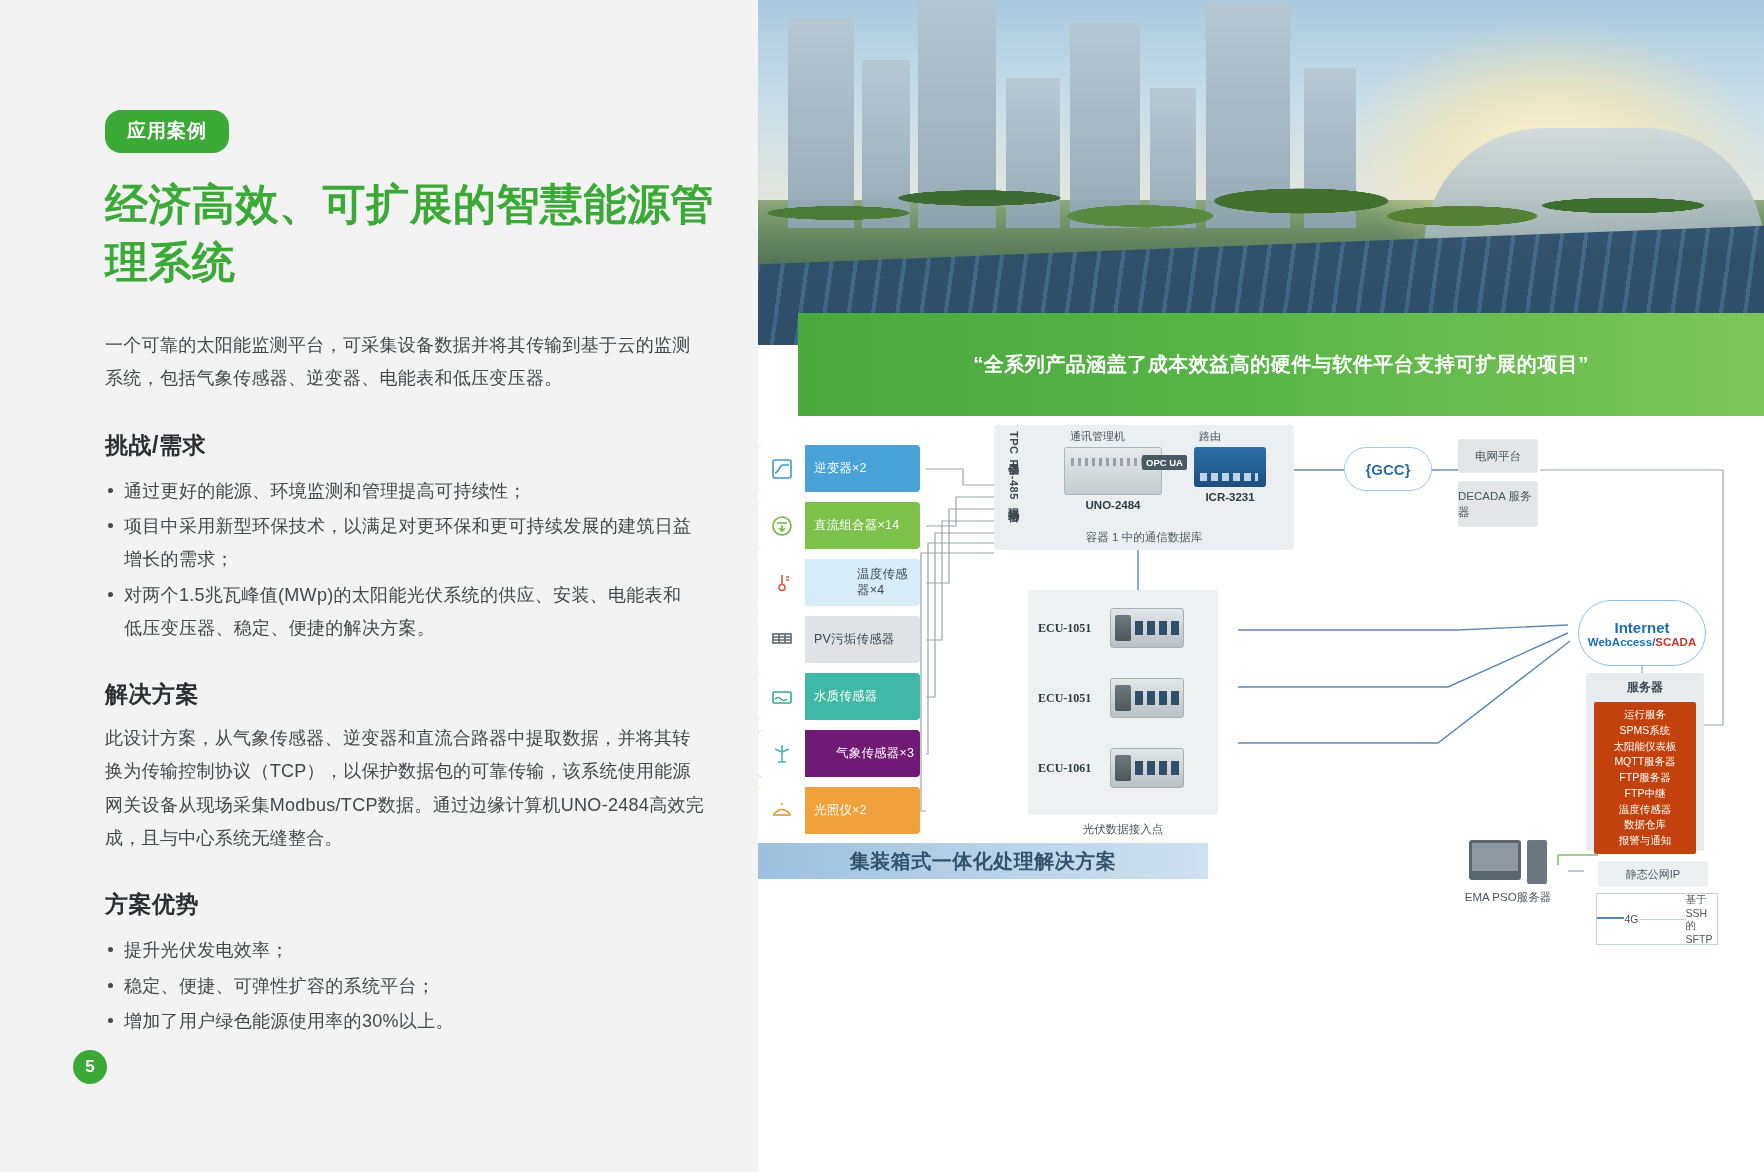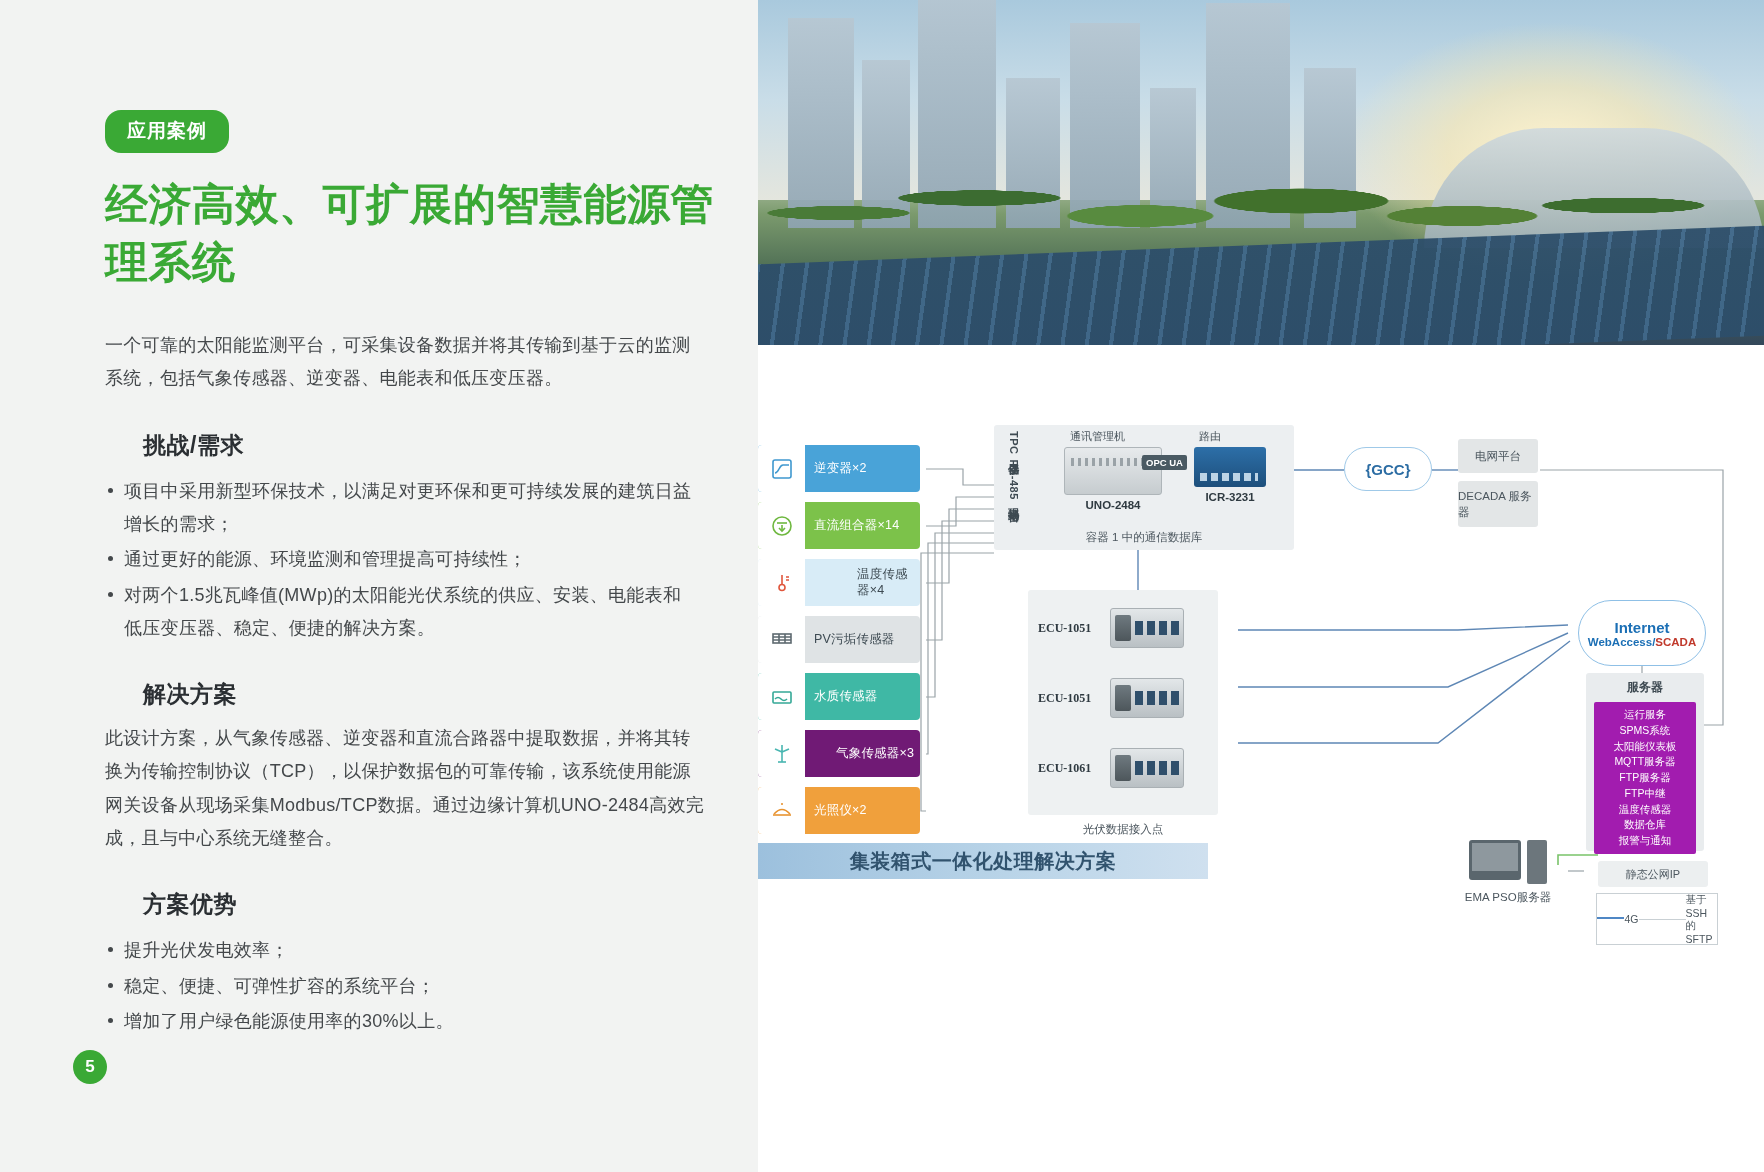--- a/index.html
+++ b/index.html
@@ -52,21 +52,20 @@
     line-height: 1.85;
     letter-spacing: 0.3px;
     width: 600px;
   }
   .sec-title {
     margin-top: 34px;
     color: #2b2f33;
     font-size: 23px;
     font-weight: bold;
     letter-spacing: 0.5px;
-    margin-left: 38px;
   }
   .bullets { margin-top: 14px; }
   .bullet {
     position: relative;
     color: #44484b;
     font-size: 18px;
     line-height: 1.85;
     padding-left: 19px;
     letter-spacing: 0.3px;
     margin-bottom: 2px;
@@ -307,21 +306,21 @@
     display:flex; align-items:center; justify-content:center; flex-direction:column;
     font-size:11.5px; color:#4b565e; line-height:1.4;
   }
   .server-panel {
     position:absolute; left: 828px; top: 248px;
     width: 118px; height: 178px;
     background:#e9ecee; border-radius:3px;
   }
   .server-title { text-align:center; font-size:12px; font-weight:bold; color:#3c4850; padding-top:6px;}
   .server-list {
-    margin: 6px 8px 0 8px; background:#a21caf; border-radius:2px;
+    margin: 6px 8px 0 8px; background:#c2410c; border-radius:2px;
     padding: 5px 0; 
   }
   .server-list div { text-align:center; font-size:10.5px; color:#ffffff; line-height:1.5; }
 
   .static-ip {
     position:absolute; left: 840px; top: 436px;
     width: 110px; height: 26px; background:#eceff0; border-radius:3px;
     display:flex; align-items:center; justify-content:center;
     font-size:11px; color:#4b565e;
   }
@@ -351,22 +350,22 @@
 <div class="page">
 
   <div class="left-col">
     <div class="left-inner">
       <div class="badge">应用案例</div>
       <div class="headline">经济高效、可扩展的智慧能源管理系统</div>
       <div class="intro">一个可靠的太阳能监测平台，可采集设备数据并将其传输到基于云的监测系统，包括气象传感器、逆变器、电能表和低压变压器。</div>
 
       <div class="sec-title">挑战/需求</div>
       <div class="bullets">
+        <div class="bullet">通过更好的能源、环境监测和管理提高可持续性；</div>
         <div class="bullet">项目中采用新型环保技术，以满足对更环保和更可持续发展的建筑日益增长的需求；</div>
-        <div class="bullet">通过更好的能源、环境监测和管理提高可持续性；</div>
         <div class="bullet">对两个1.5兆瓦峰值(MWp)的太阳能光伏系统的供应、安装、电能表和低压变压器、稳定、便捷的解决方案。</div>
       </div>
 
       <div class="sec-title">解决方案</div>
       <div class="para">此设计方案，从气象传感器、逆变器和直流合路器中提取数据，并将其转换为传输控制协议（TCP），以保护数据包的可靠传输，该系统使用能源网关设备从现场采集Modbus/TCP数据。通过边缘计算机UNO-2484高效完成，且与中心系统无缝整合。</div>
 
       <div class="sec-title">方案优势</div>
       <div class="bullets">
         <div class="bullet">提升光伏发电效率；</div>
         <div class="bullet">稳定、便捷、可弹性扩容的系统平台；</div>
@@ -387,20 +386,23 @@
       <div class="tower" style="left:248px; width:54px;  height:150px;"></div>
       <div class="tower" style="left:312px; width:70px;  height:205px;"></div>
       <div class="tower" style="left:392px; width:46px;  height:140px;"></div>
       <div class="tower" style="left:448px; width:84px;  height:225px;"></div>
       <div class="tower" style="left:546px; width:52px;  height:160px;"></div>
       <div class="dome"></div>
       <div class="trees"></div>
       <div class="panels2"></div>
     </div>
 
+    <div class="quote-band">
+      <div class="quote-text">“全系列产品涵盖了成本效益高的硬件与软件平台支持可扩展的项目”</div>
+    </div>
 
     <div class="diagram">
 
       <svg class="wires">
         <g fill="none" stroke="#9aa3a8" stroke-width="1.2">
           <path d="M168 44 H205 V60 H236"></path>
           <path d="M168 101 H198 V72 H236"></path>
           <path d="M168 158 H191 V84 H236"></path>
           <path d="M168 215 H184 V96 H236"></path>
           <path d="M168 272 H177 V108 H236"></path>

